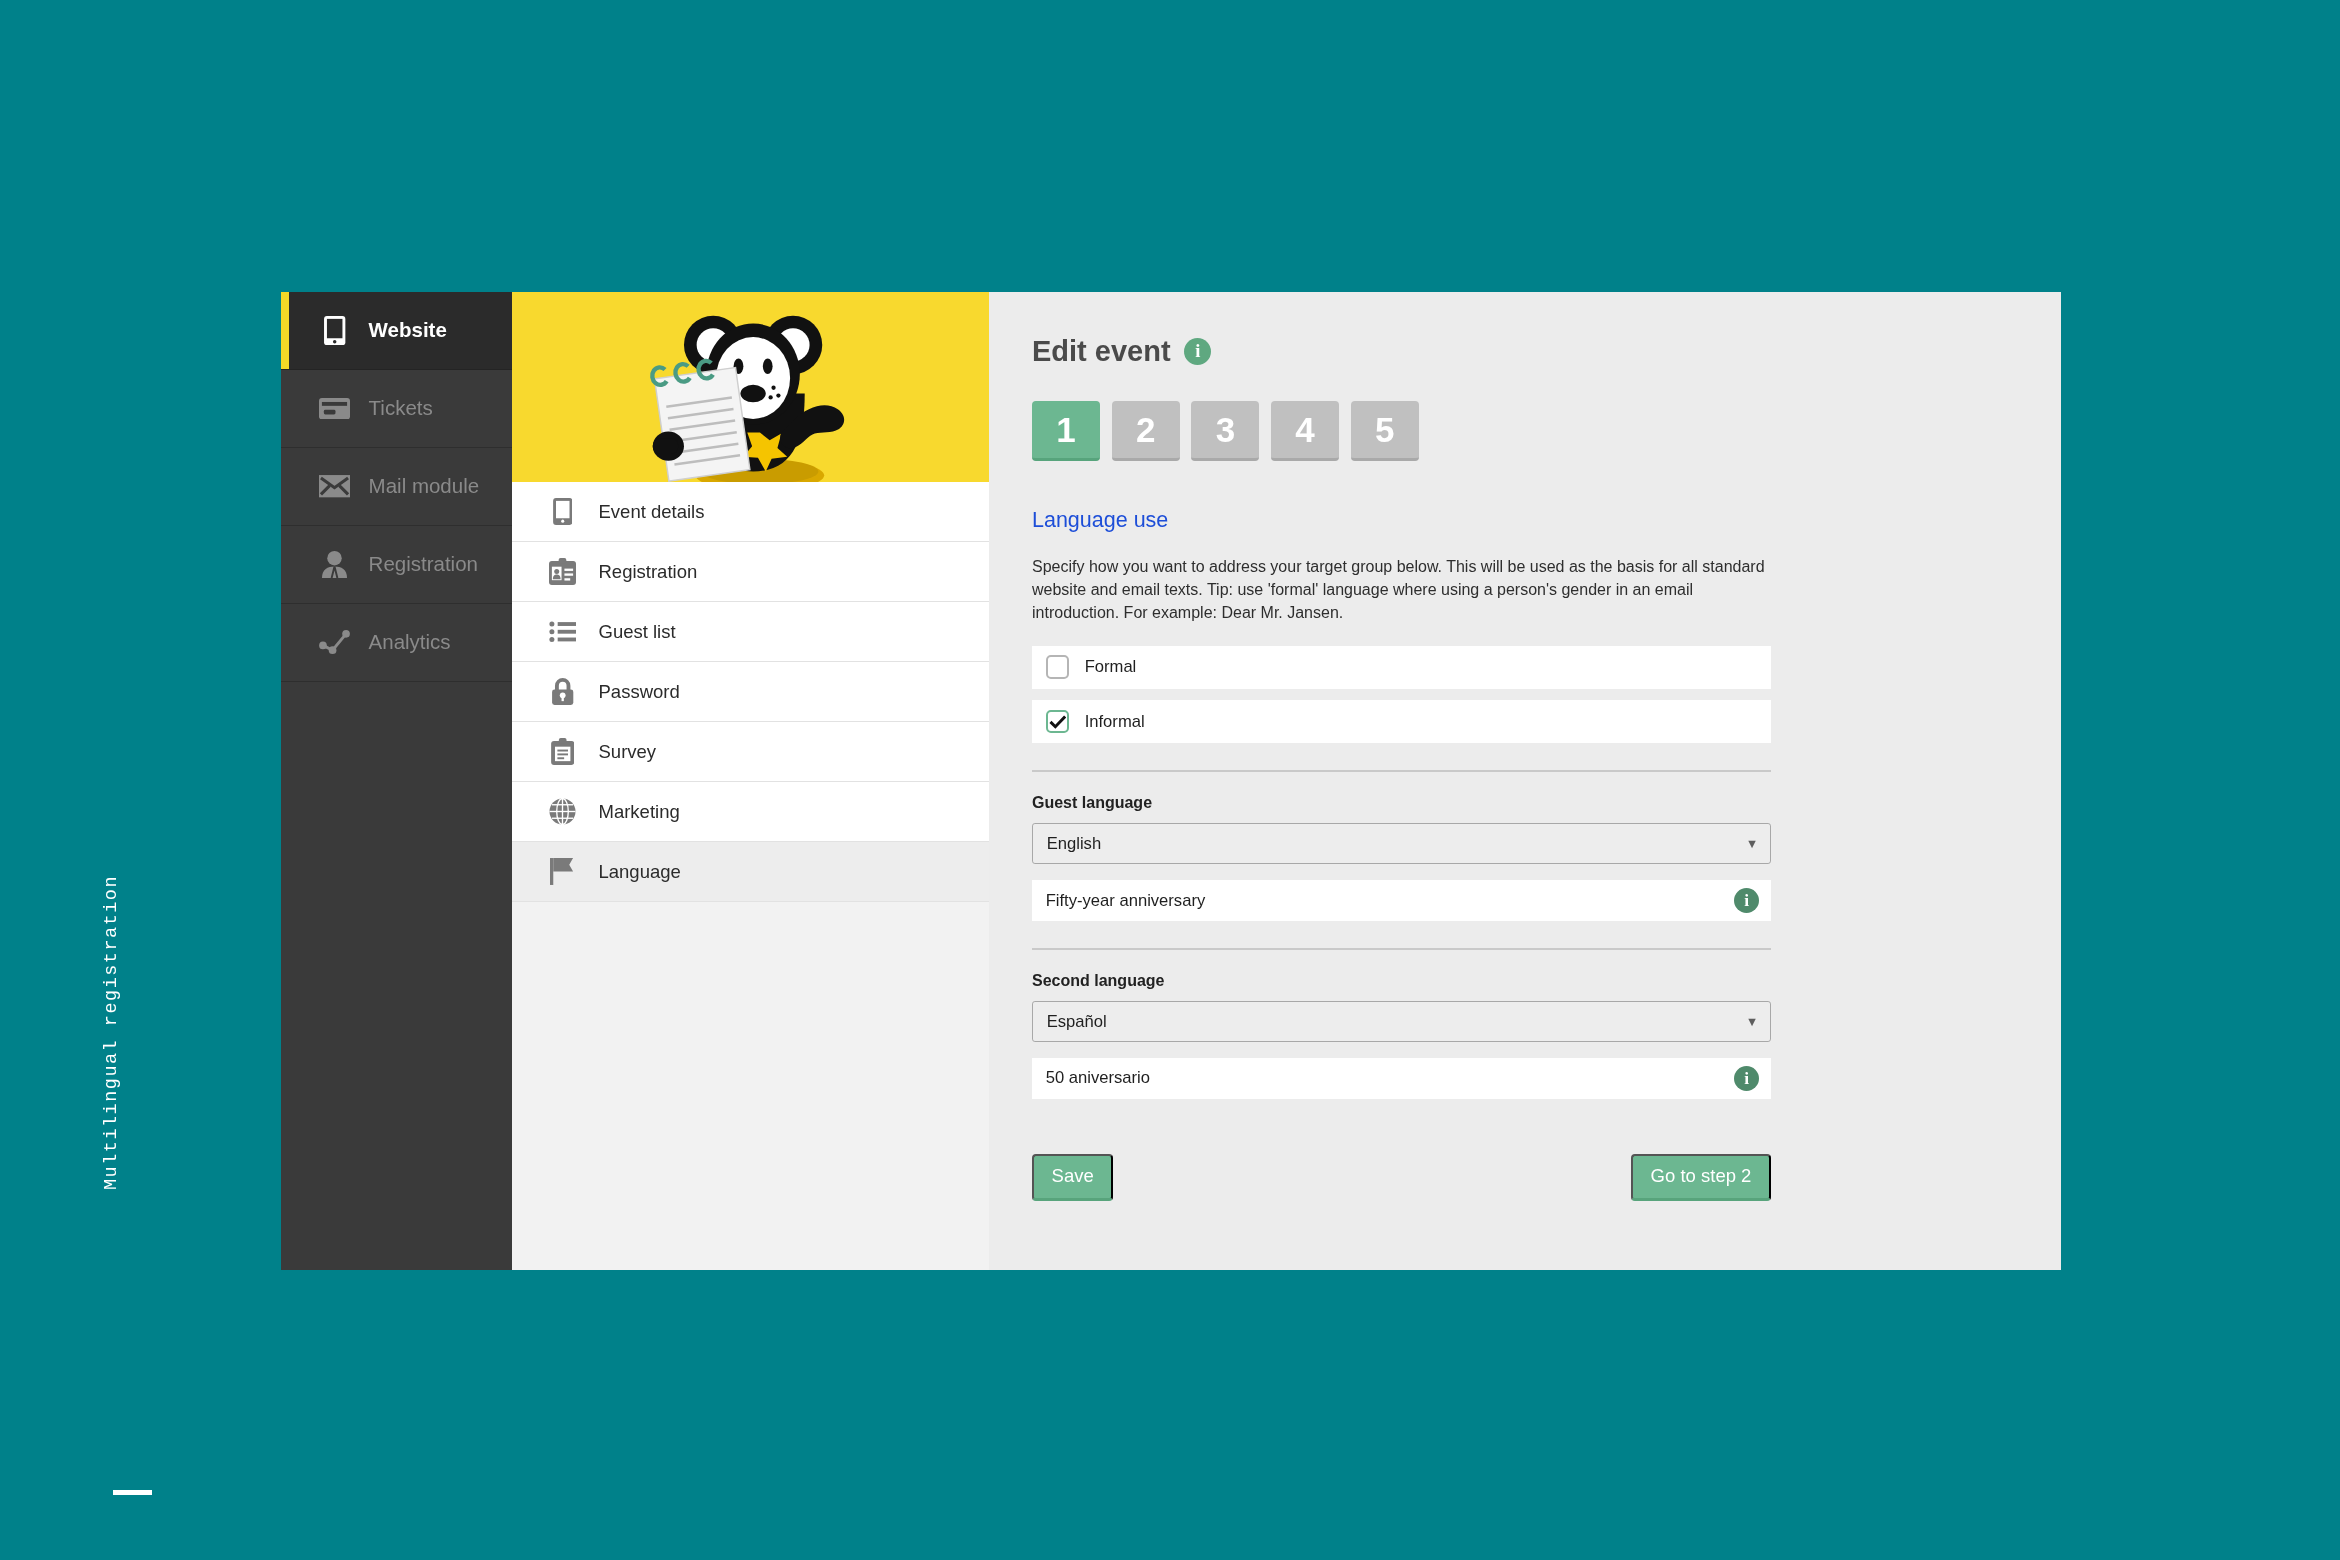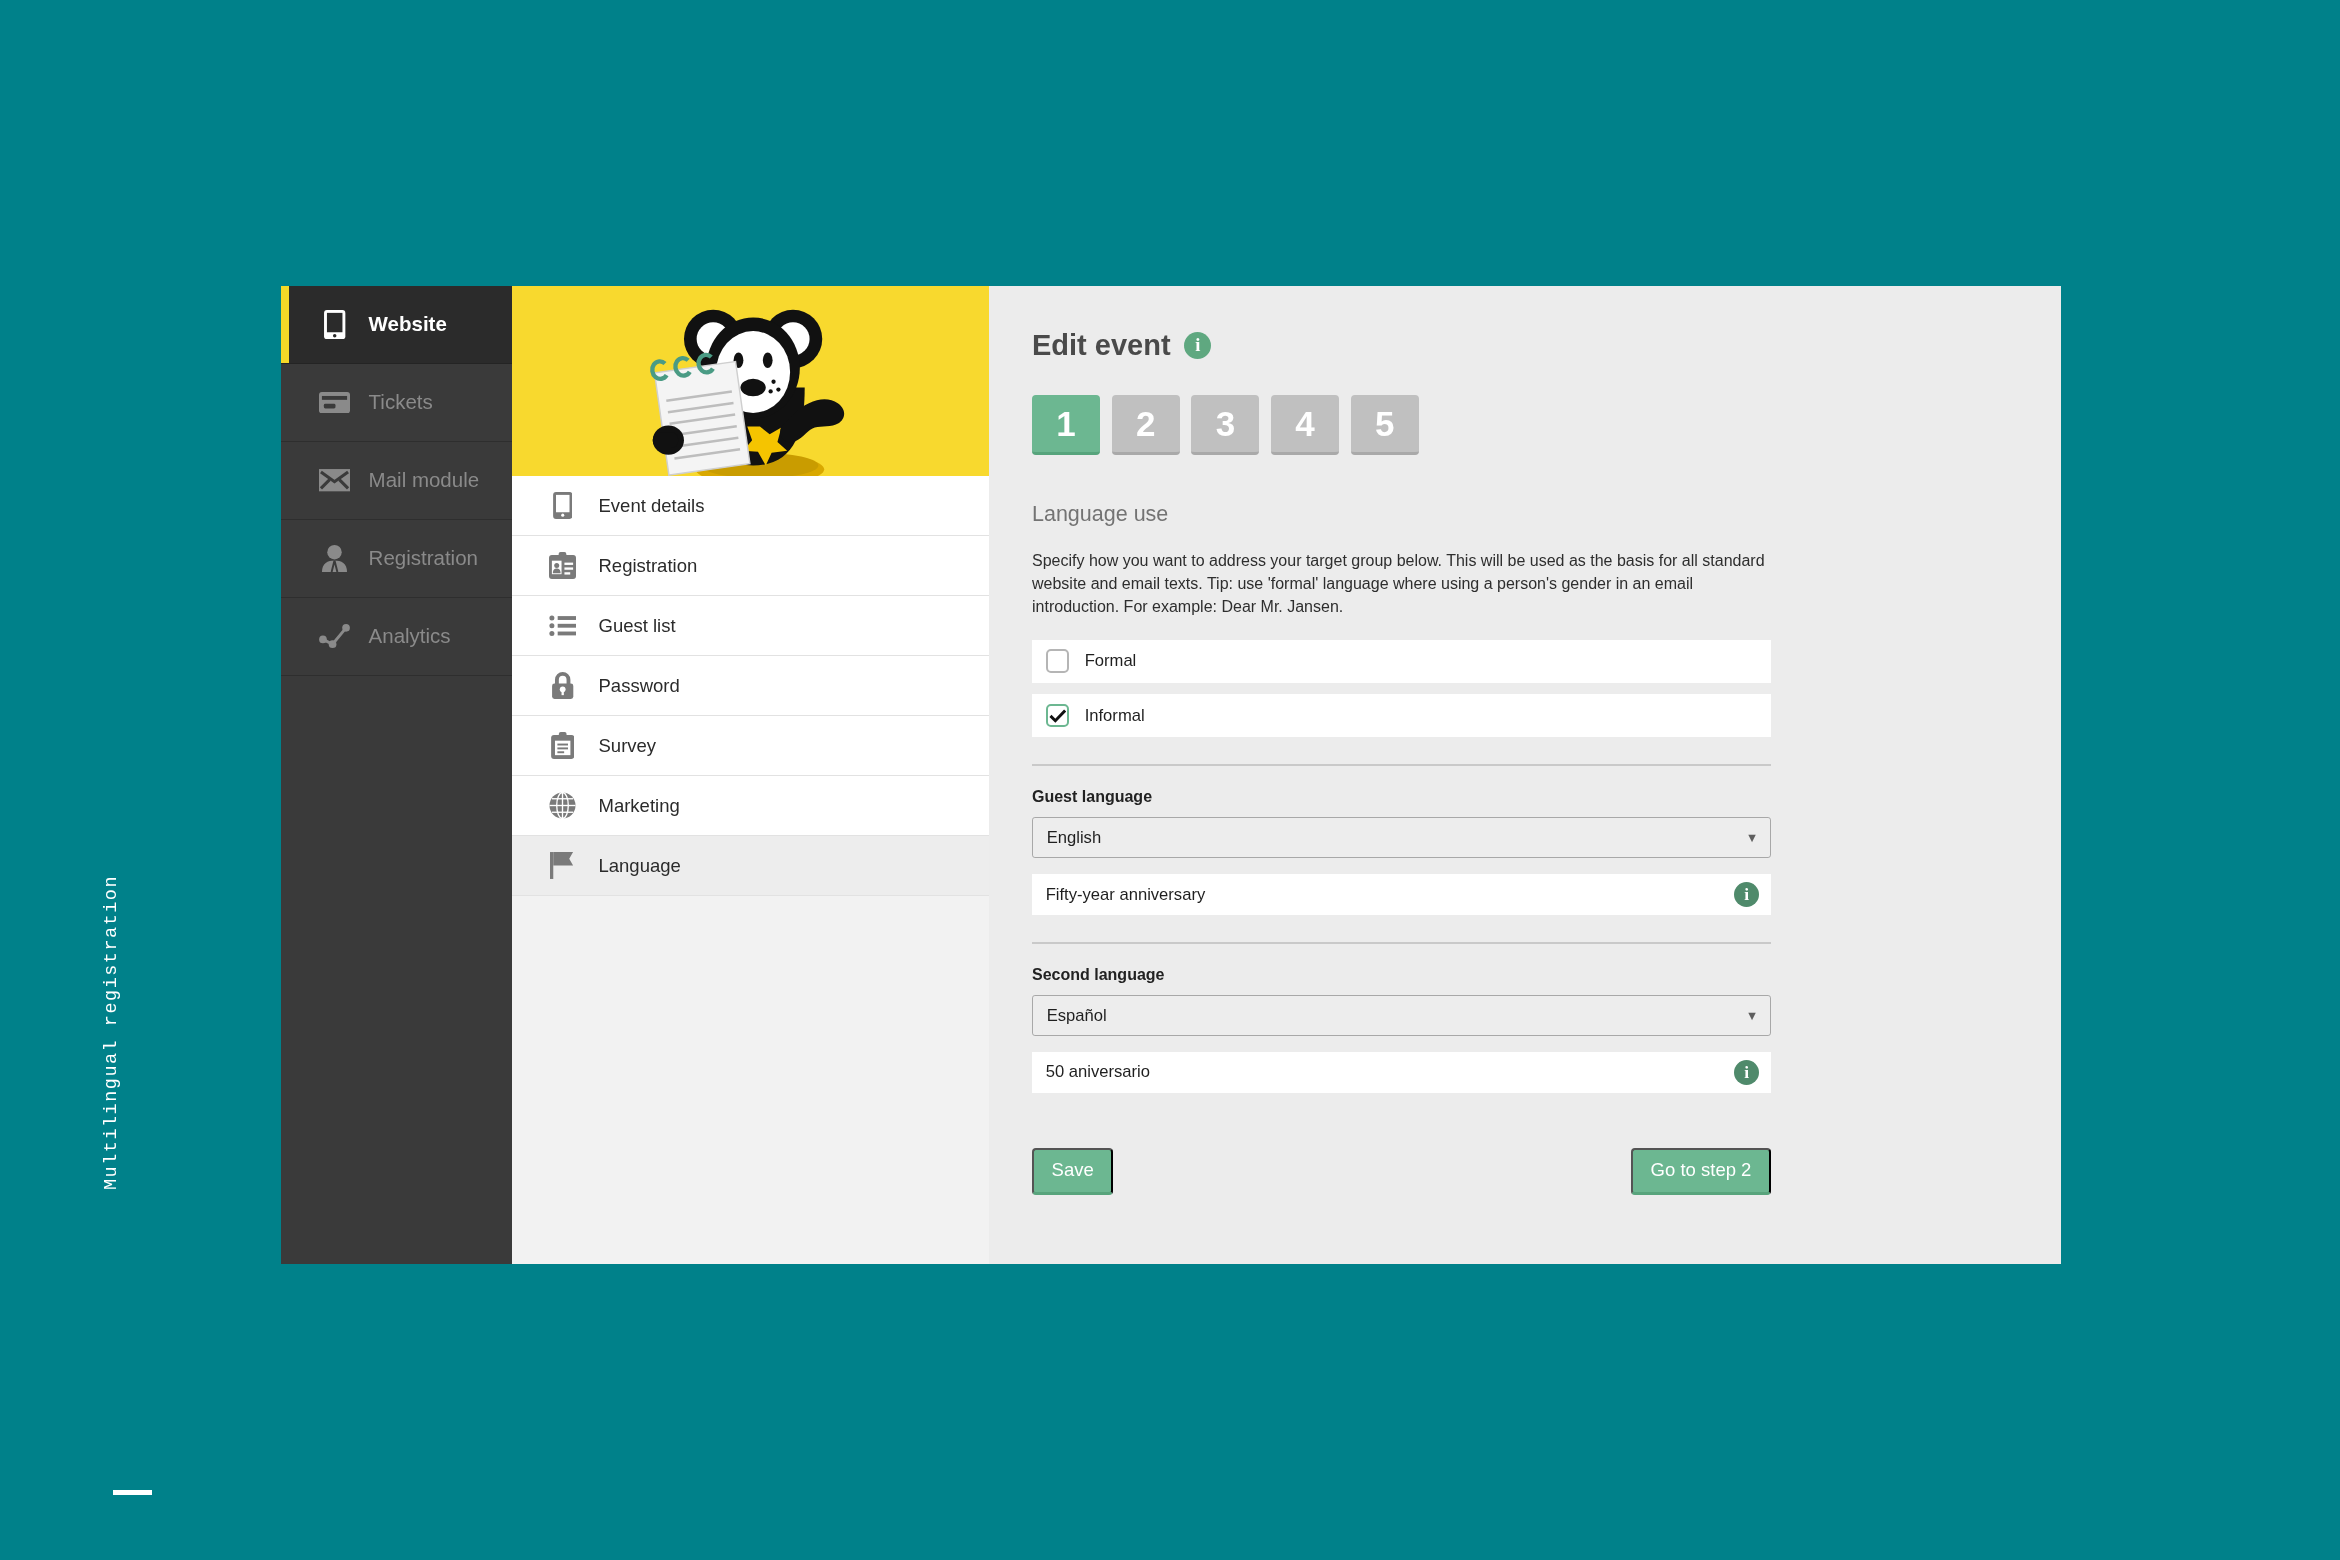--- a/index.html
+++ b/index.html
@@ -5,21 +5,21 @@
   * { box-sizing: border-box; margin: 0; padding: 0; }
   html, body {
     width: 2341px; height: 1560px;
     background: #00818a;
     font-family: "Liberation Sans", sans-serif;
     overflow: hidden;
   }
 
   #app {
     position: absolute;
-    left: 281px; top: 286px;
+    left: 281px; top: 292px;
     width: 1780px; height: 978px;
     display: flex;
     background: #ececec;
   }
 
   
   .sidebar {
     width: 231px;
     background: #3a3a3a;
     flex: 0 0 231px;
@@ -131,21 +131,21 @@
     font-size: 35px; font-weight: bold;
     display: flex; align-items: center; justify-content: center;
   }
   .step.current {
     background: #6cb791;
     border-bottom-color: #57a47c;
   }
 
   .section-title {
     font-size: 21.5px;
-    color: #737373;
+    color: #1d4ed8;
     margin-bottom: 21.5px;
   }
   .section-desc {
     font-size: 16px;
     color: #2e2e2e;
     line-height: 1.45;
     max-width: 739px;
     margin-bottom: 21.5px;
   }
 

